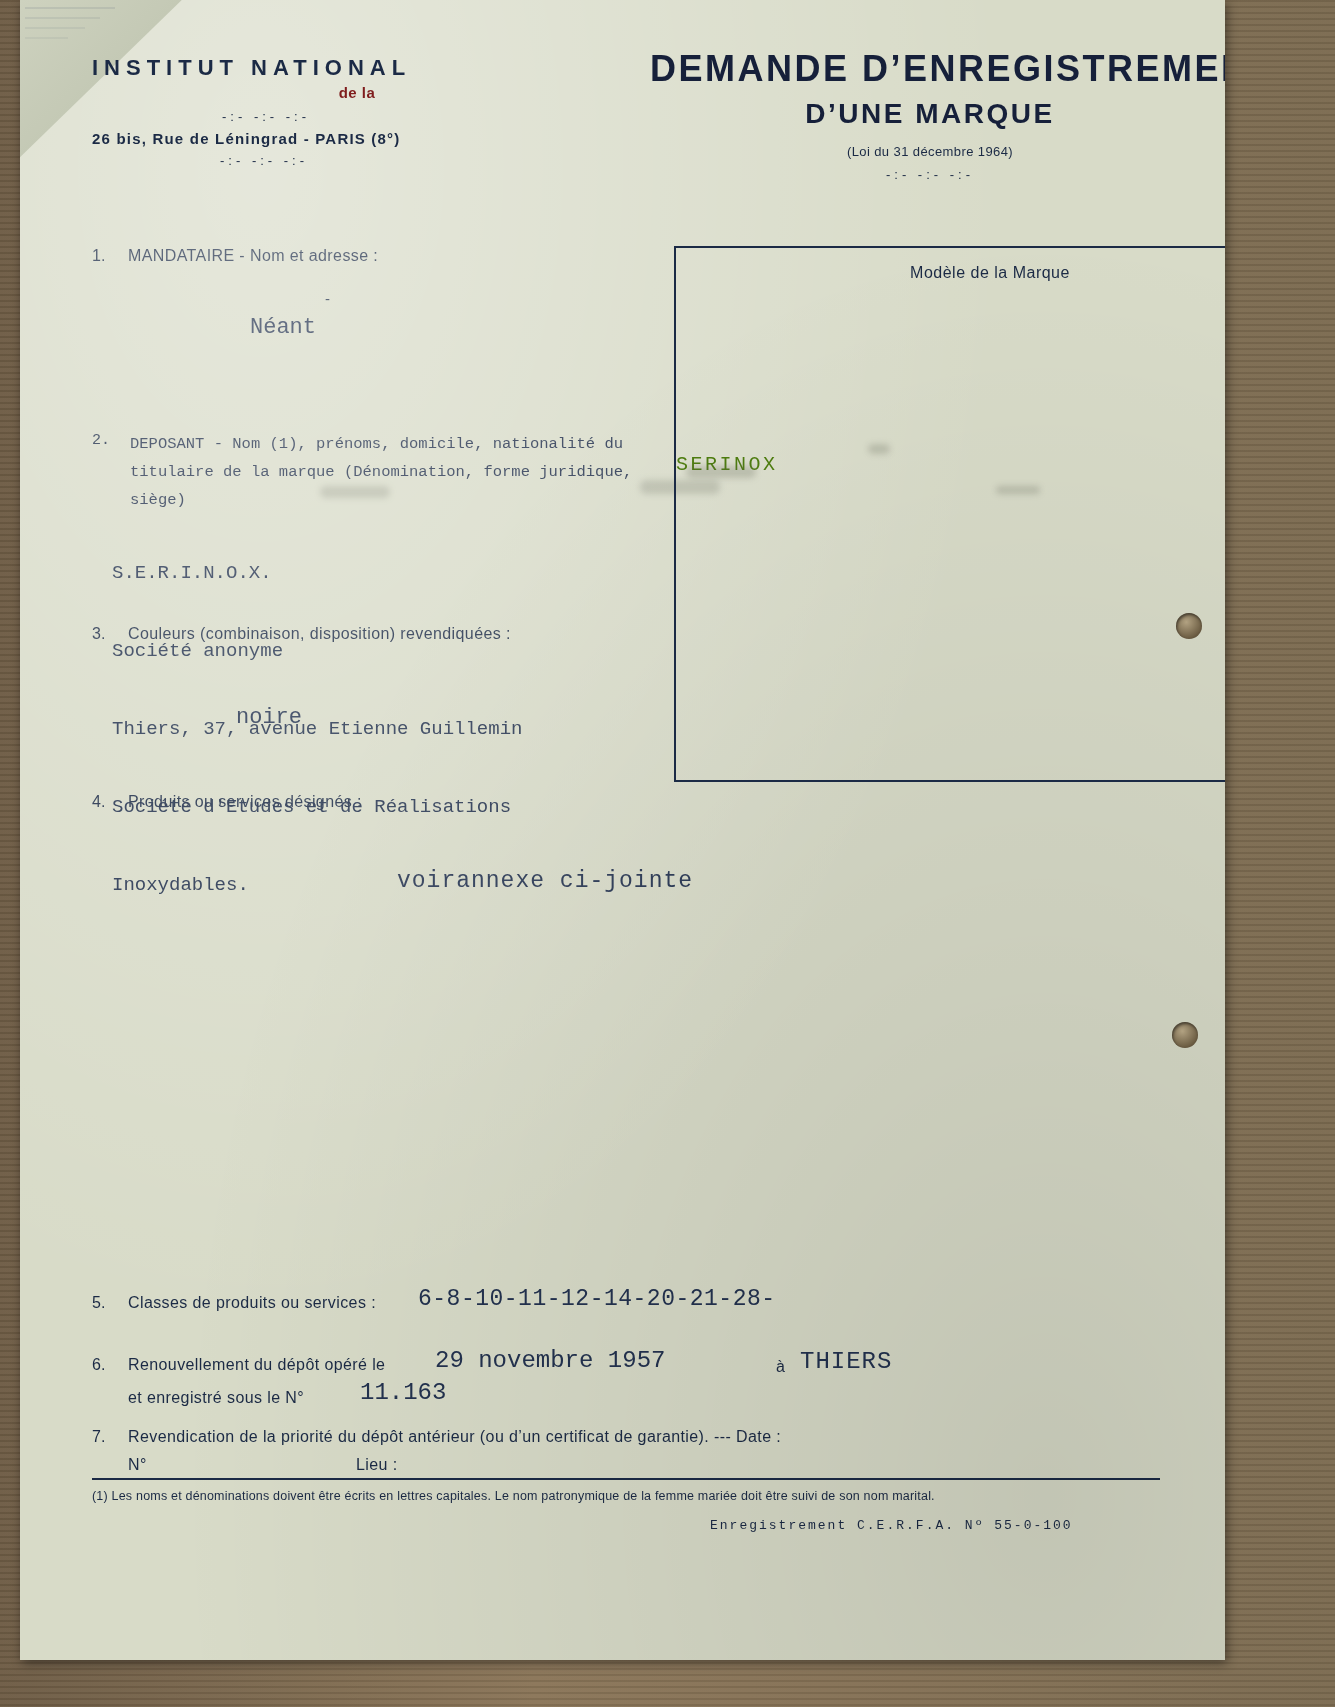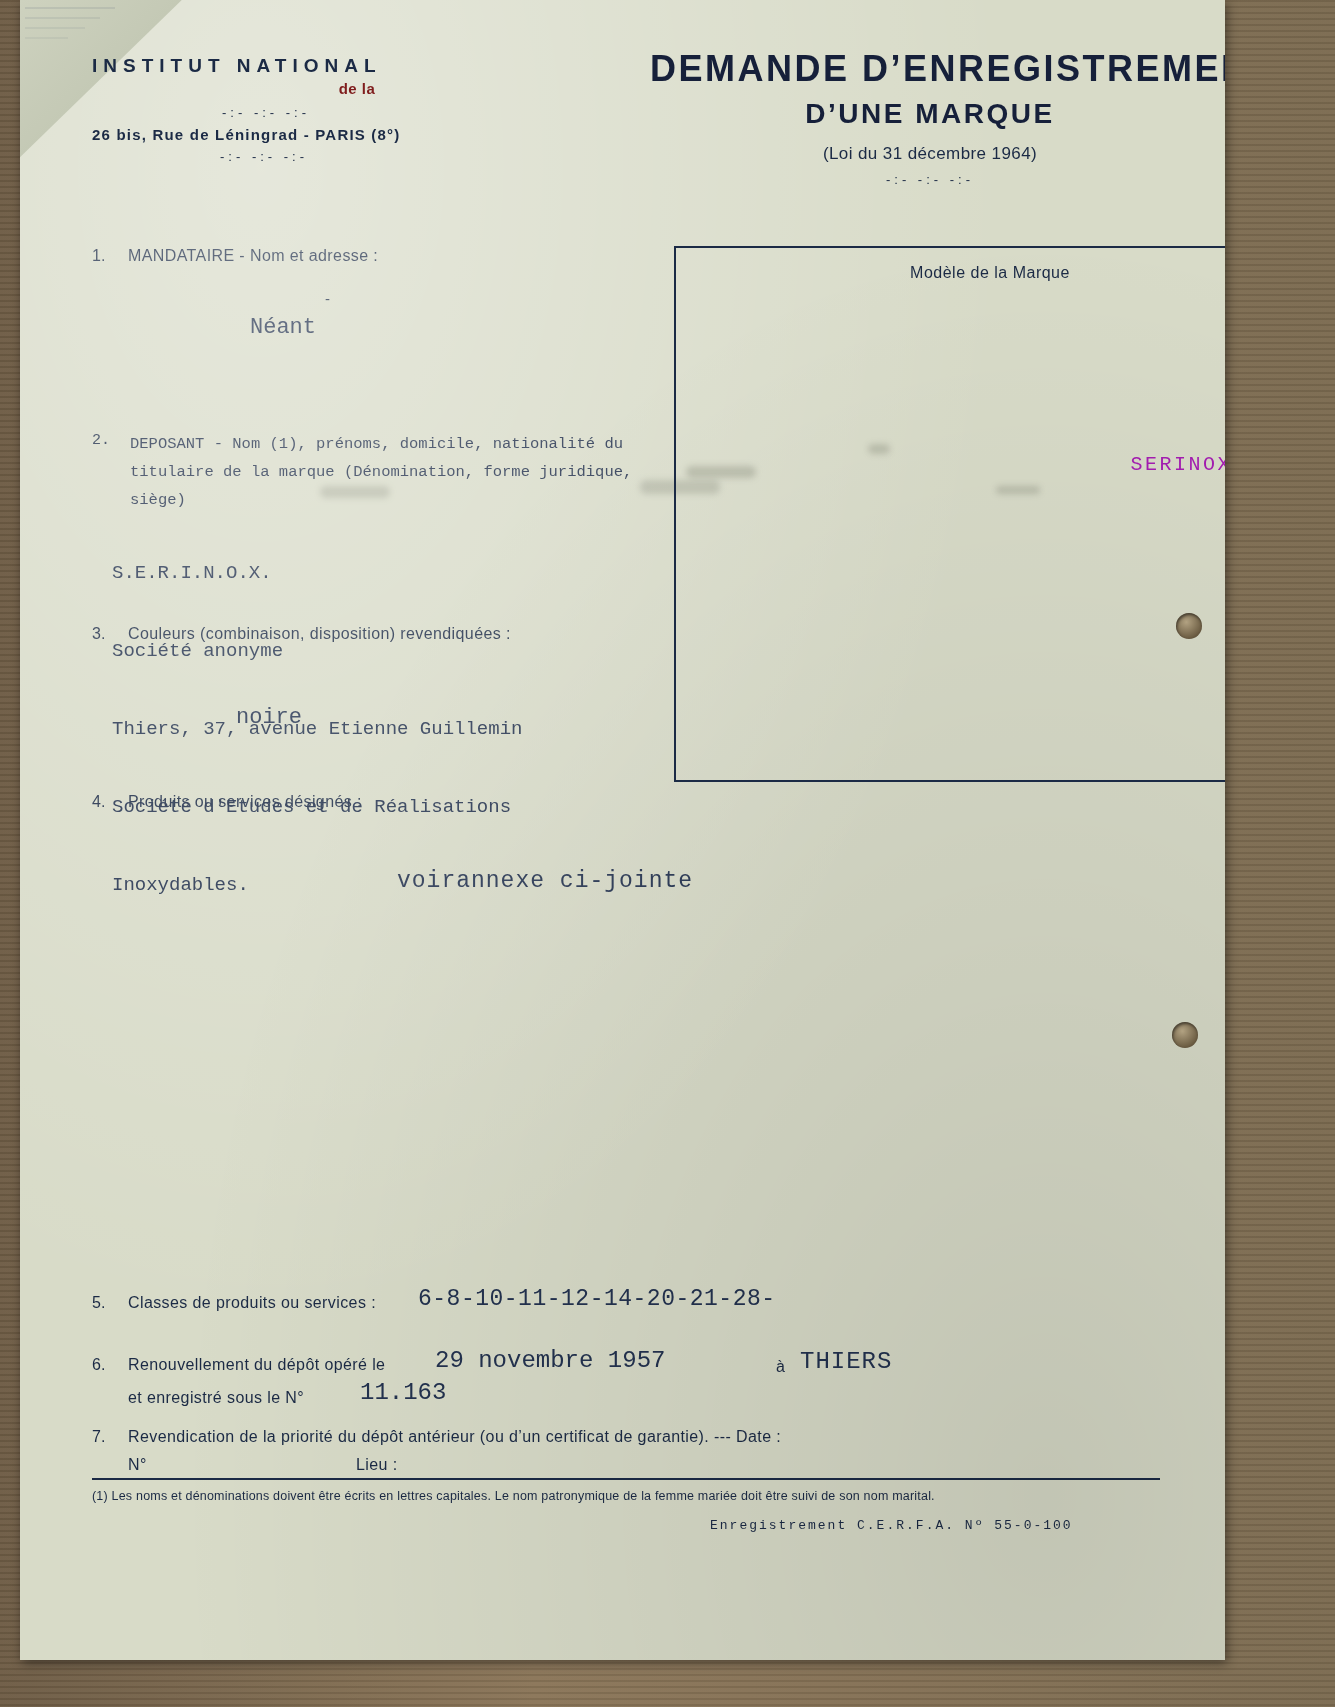--- a/index.html
+++ b/index.html
@@ -88,21 +88,21 @@
 
   
   .hdr-left {
     position: absolute;
     left: 72px;
     top: 55px;
     width: 520px;
     z-index: 9;
   }
   .inst-line1 {
-    font-size: 19px;
+    font-size: 22px;
     font-weight: bold;
     letter-spacing: 6px;
     color: #1b2a45;
   }
   .inst-de {
     font-size: 15px;
     font-weight: bold;
     text-align: center;
     margin: 3px 0 2px 10px;
     letter-spacing: 0.5px;
@@ -150,21 +150,21 @@
     white-space: nowrap;
   }
   .title2 {
     font-size: 28px;
     font-weight: bold;
     letter-spacing: 2.5px;
     color: #16203a;
     margin-top: 8px;
   }
   .subtitle {
-    font-size: 17px;
+    font-size: 13px;
     color: #1b2a45;
     margin-top: 14px;
     letter-spacing: 0.4px;
   }
   .dashes3 {
     font-size: 13px;
     letter-spacing: 4px;
     color: #1b2a45;
     margin-top: 8px;
   }
@@ -187,25 +187,25 @@
     text-align: center;
     font-size: 16px;
     color: #1b2a45;
     letter-spacing: 0.5px;
   }
   .model-mark {
     position: absolute;
     left: 0;
     top: 205px;
     width: 100%;
-    text-align: right;
+    text-align: left;
     font-family: "Liberation Mono", monospace;
     font-size: 20px;
     letter-spacing: 2.5px;
-    color: #a21caf;
+    color: #4d7c0f;
   }
   .smudge {
     position: absolute;
     background: rgba(90,95,80,0.25);
     filter: blur(3px);
     border-radius: 6px;
   }
 
   
   .field-label {

